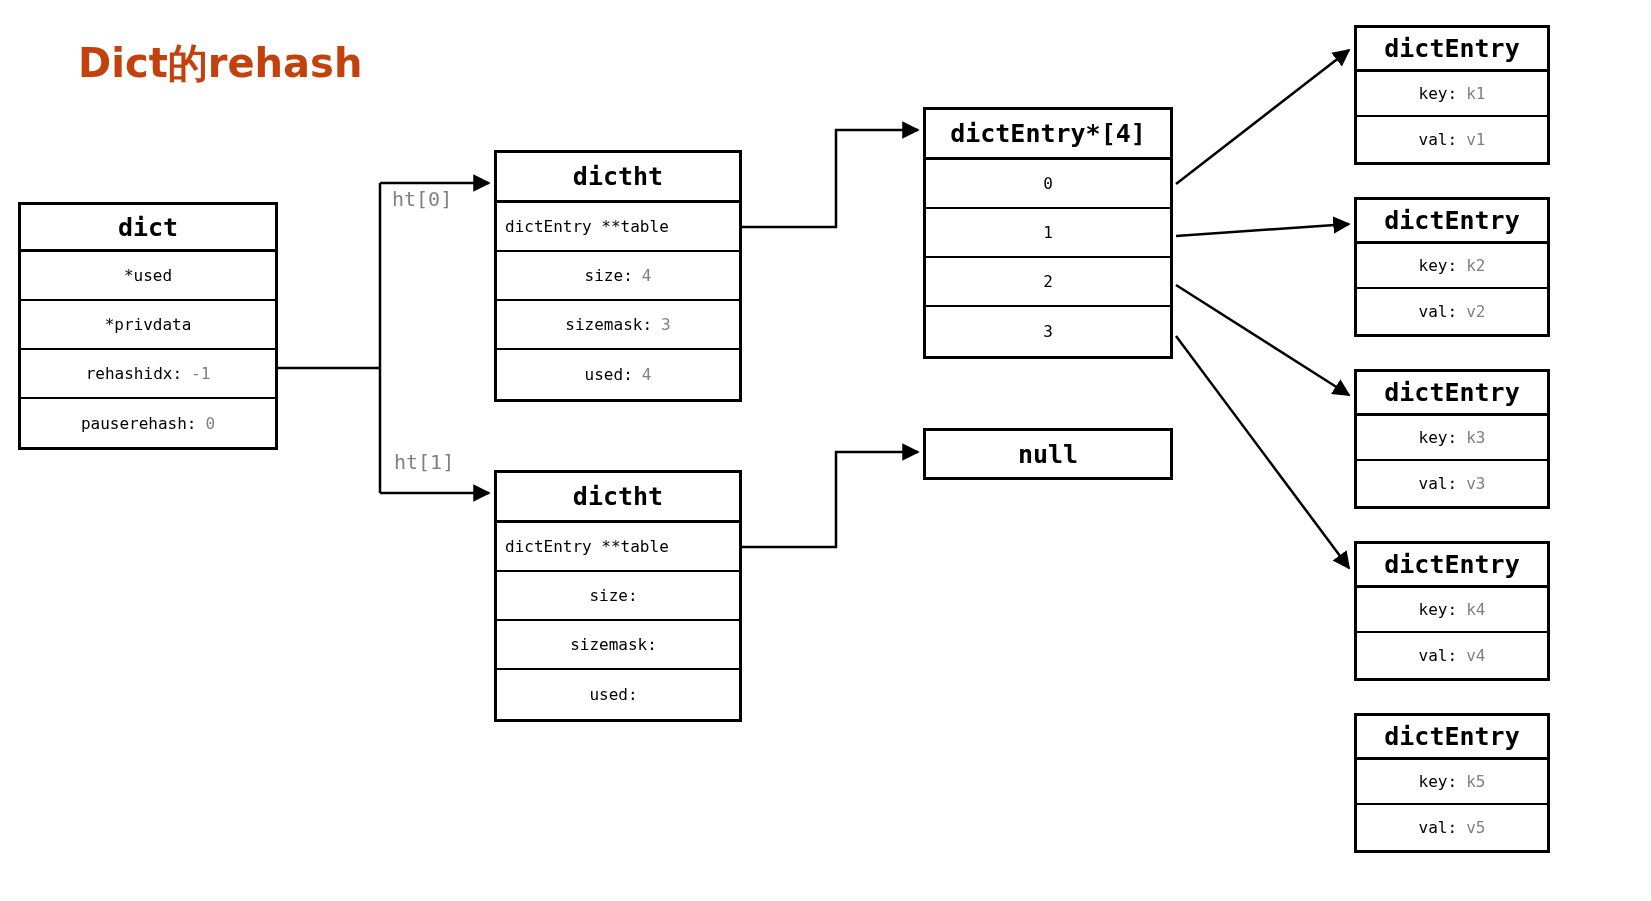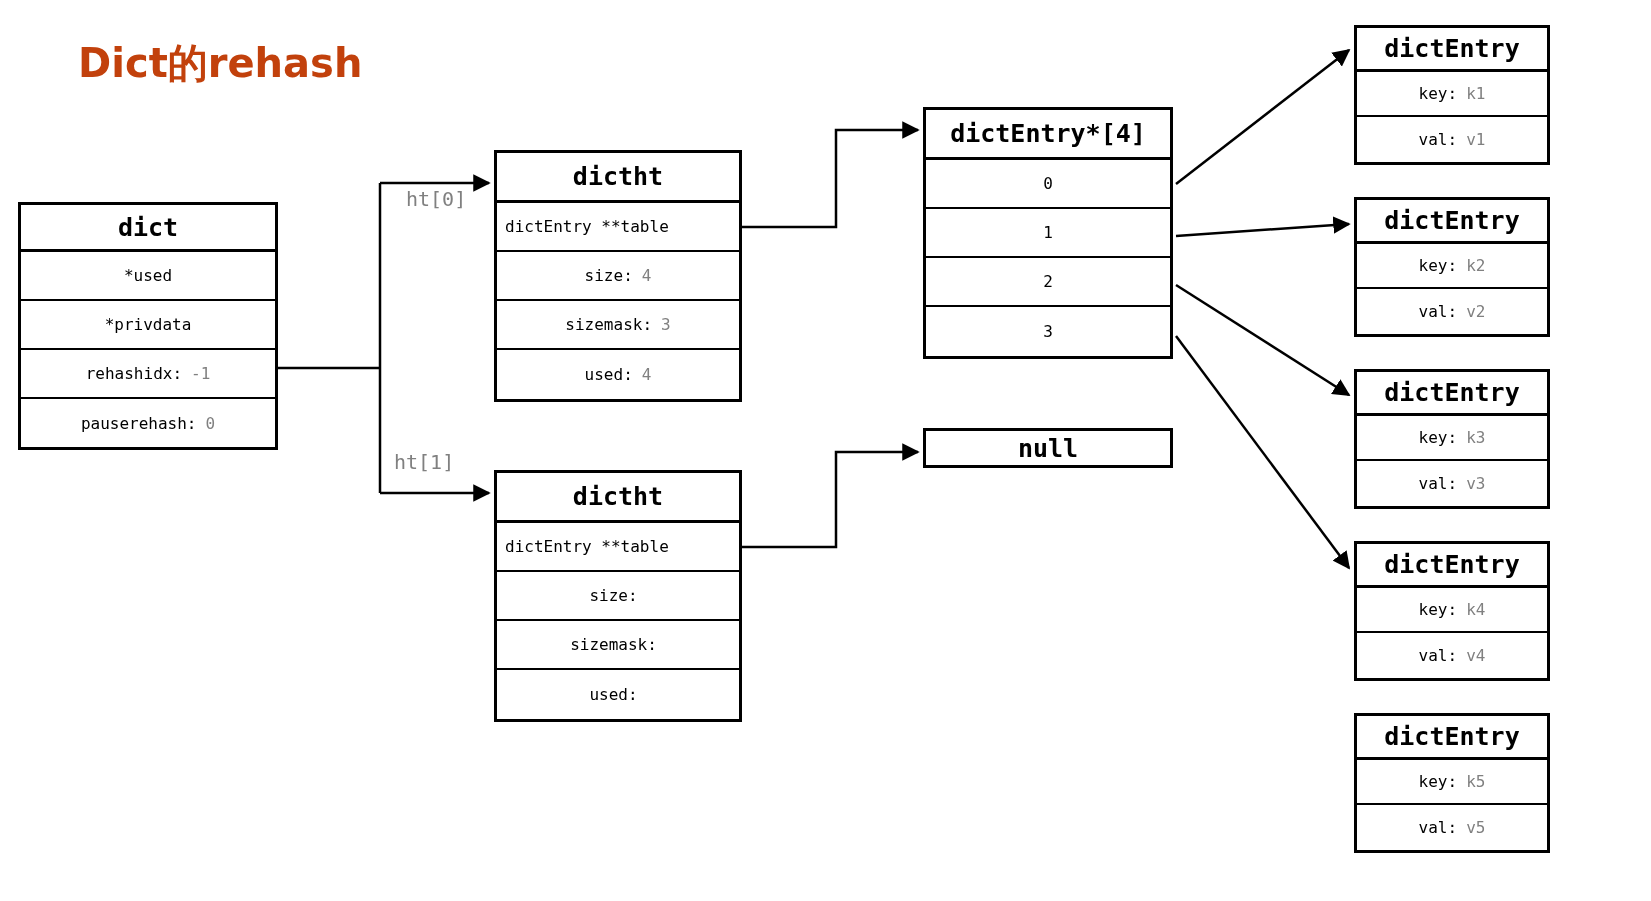--- a/index.html
+++ b/index.html
@@ -95,40 +95,40 @@
   #dictht1-box .hdr { height: 50px; }
   #dictht1-box .row { height: 49px; }
   #dictht1-box .row:last-child { height: 49px; }
 
   #table-box { left: 923px; top: 107px; width: 250px; }
   #table-box .hdr { height: 50px; }
   #table-box .row { height: 49px; }
   #table-box .row:last-child { height: 49px; }
   #table-box .row span { color: #000000; }
 
-  #null-box { left: 923px; top: 428px; width: 250px; height: 40px; }
+  #null-box { left: 923px; top: 428px; width: 250px; height: 52px; }
   #null-box .hdr { height: 100%; border-bottom: none; }
 
   .entry-box { width: 196px; }
   .entry-box .hdr { height: 44px; }
   .entry-box .row { height: 45px; }
 
   #entry-1 { left: 1354px; top: 25px; }
   #entry-2 { left: 1354px; top: 197px; }
   #entry-3 { left: 1354px; top: 369px; }
   #entry-4 { left: 1354px; top: 541px; }
   #entry-5 { left: 1354px; top: 713px; }
 
   .ht-label {
     position: absolute;
     font-size: 20px;
     color: #808080;
     white-space: nowrap;
   }
-  #ht0-label { left: 406px; top: 187px; }
+  #ht0-label { left: 392px; top: 187px; }
   #ht1-label { left: 394px; top: 450px; }
 </style>
 </head>
 <body>
 
 <div id="canvas">
 
   <svg id="wires" viewBox="0 0 1651 901" xmlns="http://www.w3.org/2000/svg">
     <defs>
       <marker id="arrow" viewBox="0 0 10 10" refX="9" refY="5" markerWidth="7" markerHeight="7" orient="auto-start-reverse">

